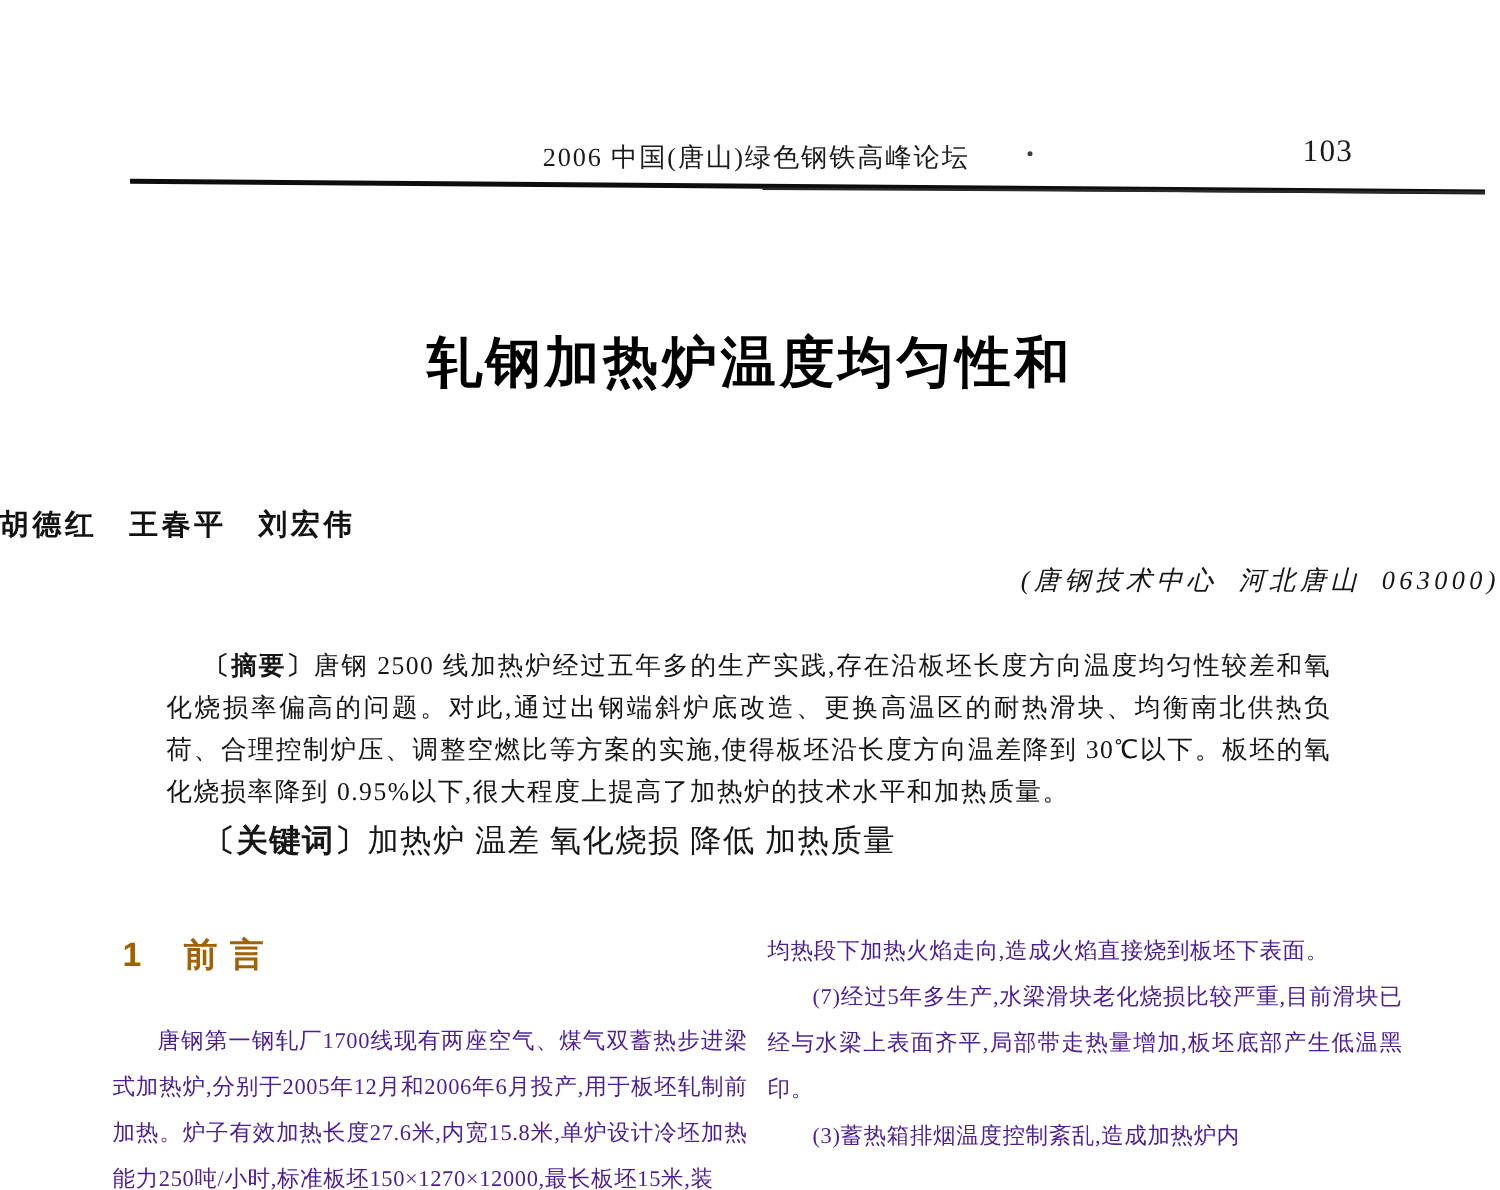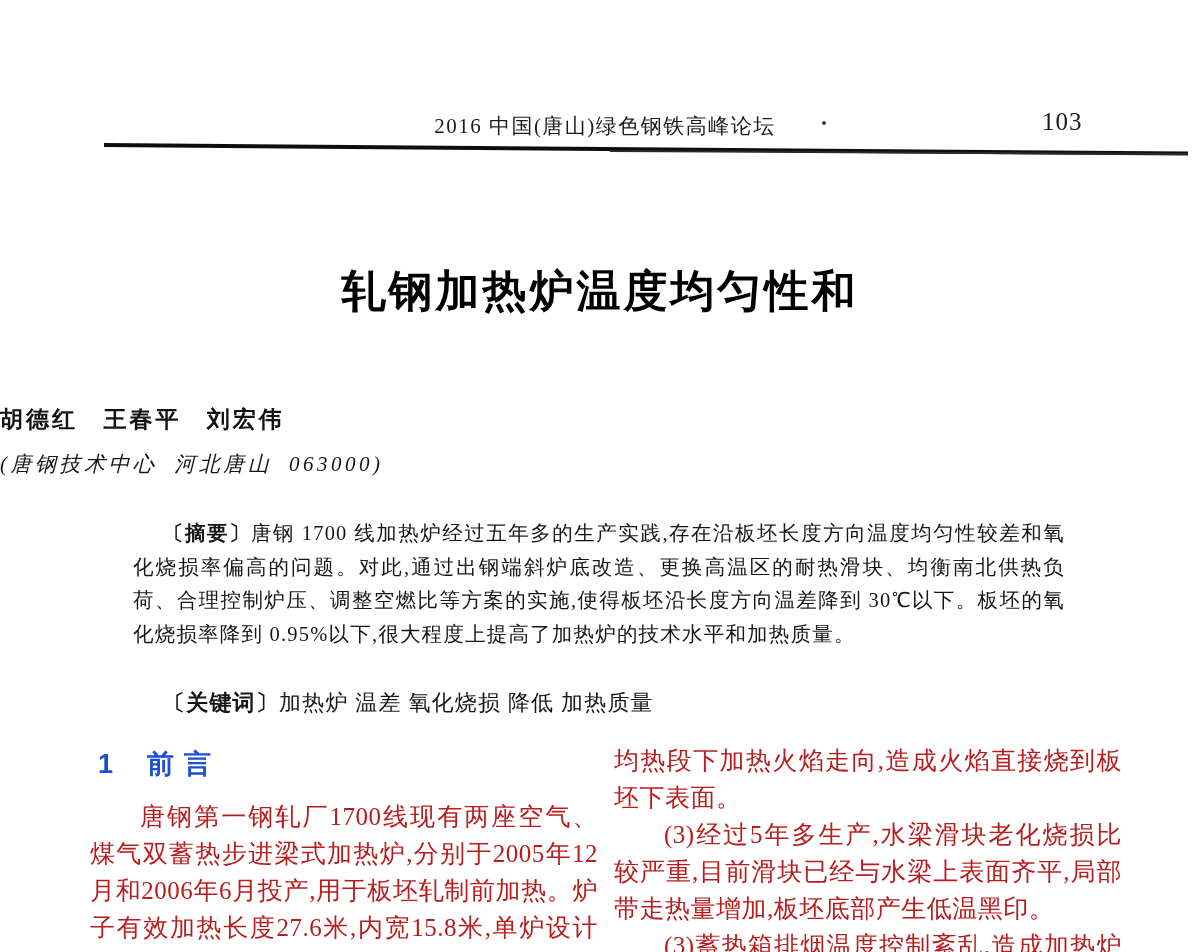--- a/index.html
+++ b/index.html
@@ -72,21 +72,21 @@
     font-family: "Liberation Sans", sans-serif;
     font-weight: bold;
     font-size: 23px;
     letter-spacing: 3px;
     word-spacing: 16px;
     color: #121212;
   }
   .affiliation {
     position: absolute;
     top: 450px; left: 0; right: 0;
-    text-align: left;
+    text-align: right;
     font-style: italic;
     font-size: 21px;
     letter-spacing: 3.5px;
     word-spacing: 8px;
     color: #161616;
   }
 
   
   .abstract {
     position: absolute;
@@ -96,90 +96,89 @@
     line-height: 33.5px;
     letter-spacing: 1.2px;
     text-align: justify;
     text-indent: 30px;
     color: #161616;
   }
   .keywords {
     position: absolute;
     top: 656px; left: 133px;
     width: 932px;
-    font-size: 22px;
+    font-size: 25px;
     letter-spacing: 1.2px;
     text-indent: 30px;
     color: #161616;
-    margin-top: 32px;
   }
   .inline-label { font-weight: bold; }
 
   
   .columns {
     position: absolute;
     top: 742px; left: 90px; right: 78px;
     display: flex;
     gap: 16px;
   }
   .col { flex: 1 1 0; }
   .col p {
-    font-size: 25px;
+    font-size: 18px;
     line-height: 37px;
     letter-spacing: 0.5px;
     text-align: justify;
-    color: #b91c1c;
+    color: #4c1d95;
   }
   .col p.indent { text-indent: 2em; }
   .section-heading {
     font-family: "Liberation Sans", sans-serif;
     font-weight: bold;
     font-size: 27px;
     line-height: 40px;
-    margin: 2px 0 14px 8px;
-    color: #1d4ed8;
+    margin: 2px 0 30px 8px;
+    color: #a16207;
   }
   .section-heading .sec-num { margin-right: 34px; }
   .section-heading .sec-title { letter-spacing: 10px; }
 </style>
 </head>
 <body>
 
 <div class="page">
 
-  <div class="running-head">2016 中国(唐山)绿色钢铁高峰论坛</div>
+  <div class="running-head">2006 中国(唐山)绿色钢铁高峰论坛</div>
 
   <div class="page-number">103</div>
 
   <div class="head-rule"></div>
   <div class="head-rule2"></div>
   <div class="speck"></div>
 
   <div class="title-block">
     <div>轧钢加热炉温度均匀性和</div>
   </div>
 
   <div class="authors">胡德红  王春平  刘宏伟</div>
 
   <div class="affiliation">(唐钢技术中心  河北唐山  063000)</div>
 
-  <div class="abstract"><span class="inline-label">〔摘要〕</span><span>唐钢 1700 线加热炉经过五年多的生产实践,存在沿板坯长度方向温度均匀性较差和氧化烧损率偏高的问题。对此,通过出钢端斜炉底改造、更换高温区的耐热滑块、均衡南北供热负荷、合理控制炉压、调整空燃比等方案的实施,使得板坯沿长度方向温差降到 30℃以下。板坯的氧化烧损率降到 0.95%以下,很大程度上提高了加热炉的技术水平和加热质量。</span></div>
+  <div class="abstract"><span class="inline-label">〔摘要〕</span><span>唐钢 2500 线加热炉经过五年多的生产实践,存在沿板坯长度方向温度均匀性较差和氧化烧损率偏高的问题。对此,通过出钢端斜炉底改造、更换高温区的耐热滑块、均衡南北供热负荷、合理控制炉压、调整空燃比等方案的实施,使得板坯沿长度方向温差降到 30℃以下。板坯的氧化烧损率降到 0.95%以下,很大程度上提高了加热炉的技术水平和加热质量。</span></div>
 
   <div class="keywords"><span class="inline-label">〔关键词〕</span><span>加热炉  温差  氧化烧损  降低  加热质量</span></div>
 
   <div class="columns">
 
     <div class="col">
       <div class="section-heading">
         <span class="sec-num">1</span><span class="sec-title">前言</span>
       </div>
       <p class="indent">唐钢第一钢轧厂1700线现有两座空气、煤气双蓄热步进梁式加热炉,分别于2005年12月和2006年6月投产,用于板坯轧制前加热。炉子有效加热长度27.6米,内宽15.8米,单炉设计冷坯加热能力250吨/小时,标准板坯150×1270×12000,最长板坯15米,装</p>
     </div>
 
     <div class="col">
       <p>均热段下加热火焰走向,造成火焰直接烧到板坯下表面。</p>
-      <p class="indent">(3)经过5年多生产,水梁滑块老化烧损比较严重,目前滑块已经与水梁上表面齐平,局部带走热量增加,板坯底部产生低温黑印。</p>
+      <p class="indent">(7)经过5年多生产,水梁滑块老化烧损比较严重,目前滑块已经与水梁上表面齐平,局部带走热量增加,板坯底部产生低温黑印。</p>
       <p class="indent">(3)蓄热箱排烟温度控制紊乱,造成加热炉内</p>
     </div>
 
   </div>
 
 </div>
 
 </body></html>

